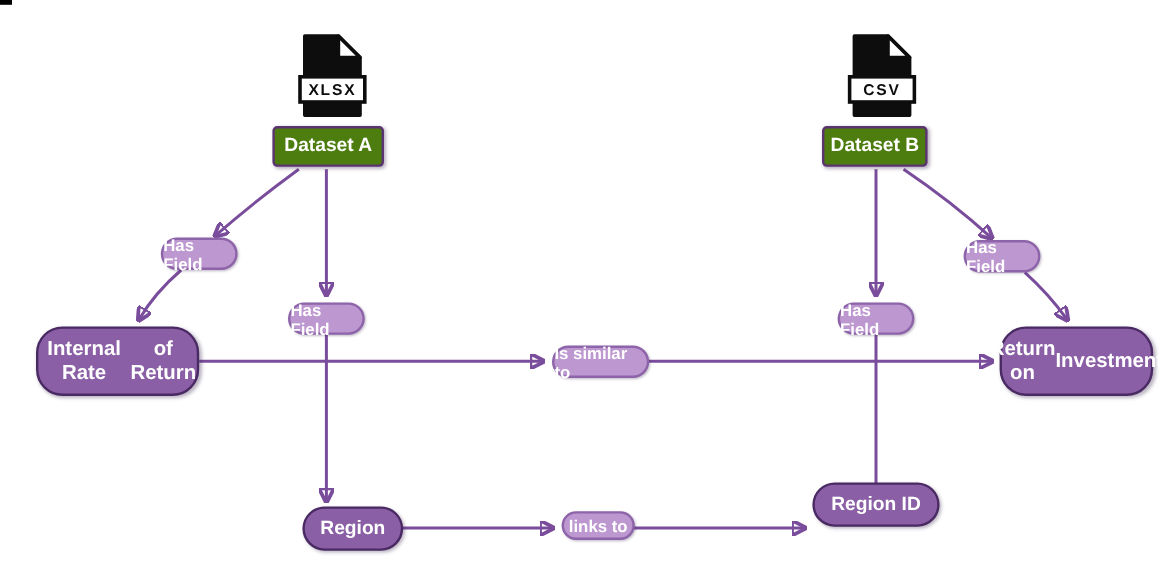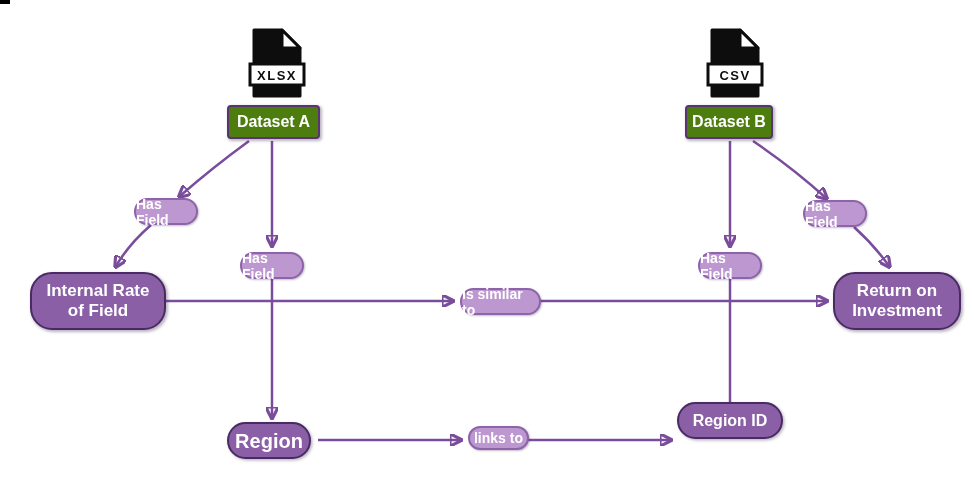--- a/index.html
+++ b/index.html
@@ -15,21 +15,21 @@
   .dataset-box{
     background:#4d7c0f;border:2.5px solid #5a3470;border-radius:4px;
     color:#ffffff;font-weight:bold;font-size:16px;
     display:flex;align-items:center;justify-content:center;
     box-shadow:1.5px 1.5px 3px rgba(60,40,80,0.35);
     cursor:default;
   }
   .entity{
     background:#8a5fa6;border:2.5px solid #4a2a63;
     color:#ffffff;font-weight:bold;font-size:17px;line-height:1.2;
-    display:flex;flex-direction:column;align-items:center;justify-content:center;
+    display:flex;flex-direction:row;align-items:center;justify-content:center;
     text-align:center;
     box-shadow:1.5px 1.5px 3px rgba(60,40,80,0.35);
     cursor:default;
   }
   .entity.big{border-radius:22px;}
   .entity.stadium{border-radius:19px;}
   .pill{
     background:#bd97cf;border:2px solid #8d63a9;border-radius:14px;
     color:#ffffff;font-weight:bold;font-size:14px;
     display:flex;align-items:center;justify-content:center;
@@ -84,27 +84,27 @@
 
   <div class="abs dataset-box" style="left:227px;top:105px;width:93px;height:34px;">
     <span>Dataset A</span>
   </div>
   <div class="abs dataset-box" style="left:685px;top:105px;width:88px;height:34px;">
     <span>Dataset B</span>
   </div>
 
   <div class="abs entity big" style="left:30px;top:272px;width:136px;height:58px;">
     <span>Internal Rate</span>
-    <span>of Field</span>
+    <span>of Return</span>
   </div>
   <div class="abs entity big" style="left:833px;top:272px;width:128px;height:58px;">
     <span>Return on</span>
     <span>Investment</span>
   </div>
-  <div class="abs entity stadium" style="left:227px;top:422px;width:84px;height:37px;font-size:20px;">
+  <div class="abs entity stadium" style="left:252px;top:422px;width:84px;height:37px;font-size:16px;">
     <span>Region</span>
   </div>
   <div class="abs entity stadium" style="left:677px;top:402px;width:106px;height:37px;font-size:16px;">
     <span>Region ID</span>
   </div>
 
   <div class="abs pill" style="left:134px;top:198px;width:64px;height:27px;">
     <span>Has Field</span>
   </div>
   <div class="abs pill" style="left:240px;top:252px;width:64px;height:27px;">

